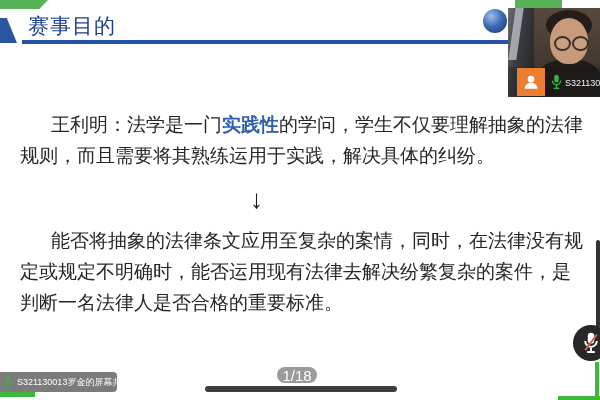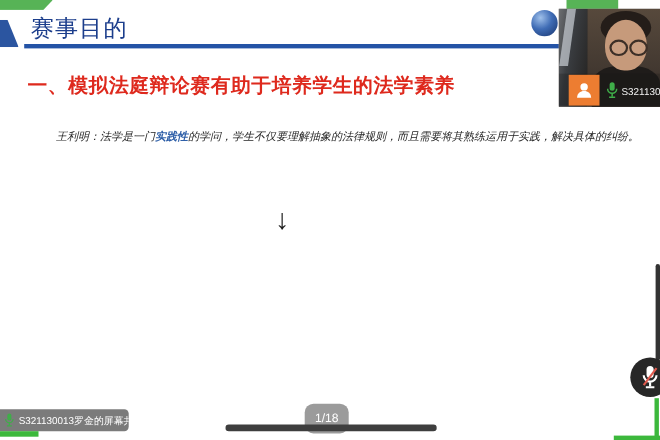--- a/index.html
+++ b/index.html
@@ -11,22 +11,22 @@
   .green-corner-tl{position:absolute;left:0;top:0;width:48px;height:9px;background:#57b356;
     clip-path:polygon(0 0,100% 0,82% 100%,0 100%);}
   .green-corner-tr{position:absolute;left:515px;top:0;width:47px;height:8px;background:#57b356;}
   .blue-wedge{position:absolute;left:0;top:18px;width:17px;height:25px;background:#2b55a0;
     clip-path:polygon(0 0,40% 0,100% 100%,0 100%);}
   .slide-title{position:absolute;left:28px;top:12px;font-size:21px;font-weight:normal;
     color:#1c3e8c;letter-spacing:1px;}
   .title-underline{position:absolute;left:22px;top:40px;width:486px;height:4px;background:#2453a6;}
   .section-heading{position:absolute;left:25px;top:66px;width:560px;font-size:18px;
     font-weight:bold;color:#de291d;letter-spacing:0.5px;}
-  .para{position:absolute;left:20px;width:564px;font-size:10px;line-height:31px;
-    color:#262626;text-indent:31px;letter-spacing:0;font-style:italic;}
+  .para{position:absolute;left:20px;width:564px;font-size:19px;line-height:31px;
+    color:#262626;text-indent:31px;letter-spacing:0;}
   .para1{top:109px;}
   .para2{top:225px;}
   .hl{color:#2e5fa8;font-weight:bold;}
   .down-arrow{position:absolute;left:250px;top:184px;font-size:26px;color:#1a1a1a;}
   
   .webcam{position:absolute;left:508px;top:8px;width:92px;height:89px;background:#38302a;
     overflow:hidden;z-index:5;}
   .cam-left-strip{position:absolute;left:0;top:0;width:26px;height:100%;
     background:linear-gradient(100deg,#6d6f72 0%,#3a3d41 40%,#23211f 100%);}
   .cam-window{position:absolute;left:4px;top:0;width:8px;height:52px;background:#b9bec4;
@@ -51,22 +51,22 @@
   .cam-name{position:absolute;left:57px;bottom:9px;color:#f2f2f2;font-size:9px;white-space:nowrap;}
   .blue-sphere{position:absolute;left:483px;top:9px;width:24px;height:24px;border-radius:50%;
     background:radial-gradient(circle at 35% 30%,#9fc0ea 0%,#3f6cb5 45%,#16336b 100%);z-index:4;}
   
   .share-banner{position:absolute;left:0;top:372px;width:117px;height:20px;
     background:rgba(105,105,105,0.88);border-radius:0 4px 4px 0;display:flex;
     align-items:center;z-index:6;}
   .share-mic{width:9px;height:14px;margin:0 4px 0 4px;flex:0 0 auto;}
   .share-text{color:#ffffff;font-size:9px;white-space:nowrap;overflow:hidden;}
   .green-seg-bl{position:absolute;left:0;top:392px;width:35px;height:5px;background:#3cb83c;z-index:6;}
-  .page-pill{position:absolute;left:277px;top:367px;width:40px;height:27px;background:#9b9b9b;
-    border-radius:8px;color:#ffffff;font-size:11px;display:flex;align-items:center;
+  .page-pill{position:absolute;left:277px;top:367px;width:40px;height:16px;background:#9b9b9b;
+    border-radius:8px;color:#ffffff;font-size:15px;display:flex;align-items:center;
     justify-content:center;z-index:6;}
   .hscrollbar{position:absolute;left:205px;top:386px;width:192px;height:6px;background:#3e3e3e;
     border-radius:3px;z-index:6;}
   .vscrollbar{position:absolute;left:596px;top:240px;width:4px;height:88px;background:#333333;
     border-radius:2px;z-index:6;}
   .mute-fab{position:absolute;left:573px;top:325px;width:36px;height:36px;border-radius:50%;
     background:#272727;z-index:7;display:flex;align-items:center;justify-content:center;}
   .green-edge-r{position:absolute;left:595px;top:362px;width:4px;height:38px;background:#3cb83c;z-index:6;}
   .green-edge-b{position:absolute;left:558px;top:396px;width:42px;height:4px;background:#3cb83c;z-index:6;}
 </style>
@@ -75,26 +75,26 @@
 
 <div class="stage">
 
   <div class="green-corner-tl"></div>
   <div class="green-corner-tr"></div>
   <div class="blue-wedge"></div>
 
   <div class="slide-title">赛事目的</div>
   <div class="title-underline"></div>
 
-  <div class="section-heading">一、模拟法庭辩论赛有助于培养学生的法学素养</div>
 
   <div class="para para1"><span>王利明：法学是一门</span><span class="hl">实践性</span><span>的学问，学生不仅要理解抽象的法律规则，而且需要将其熟练运用于实践，解决具体的纠纷。</span></div>
 
   <div class="down-arrow">↓</div>
 
+  <div class="para para2">能否将抽象的法律条文应用至复杂的案情，同时，在法律没有规定或规定不明确时，能否运用现有法律去解决纷繁复杂的案件，是判断一名法律人是否合格的重要标准。</div>
 
   <div class="blue-sphere"></div>
 
   <div class="webcam">
     <div class="cam-bg-warm"></div>
     <div class="cam-left-strip">
       <div class="cam-window"></div>
     </div>
     <div class="cam-body"></div>
     <div class="cam-hair"></div>

